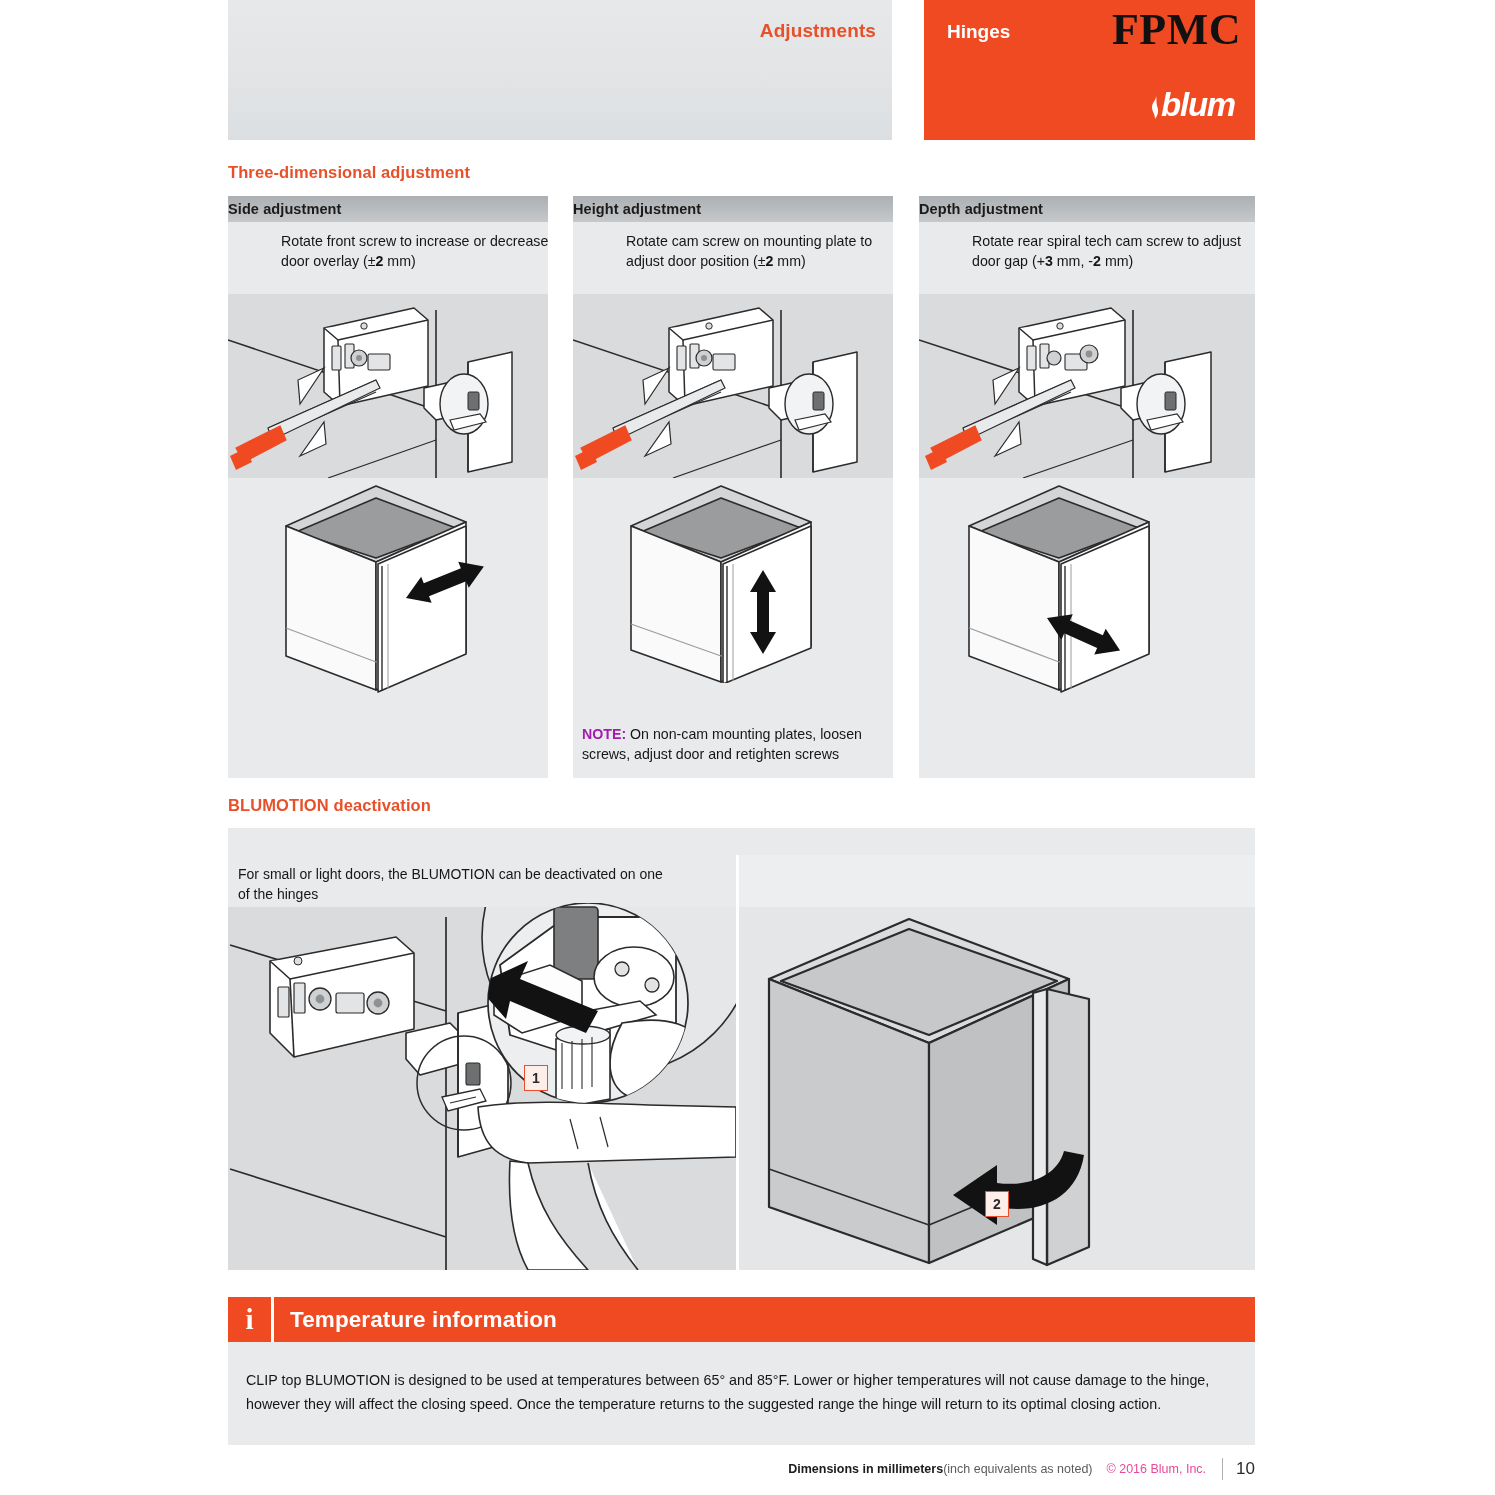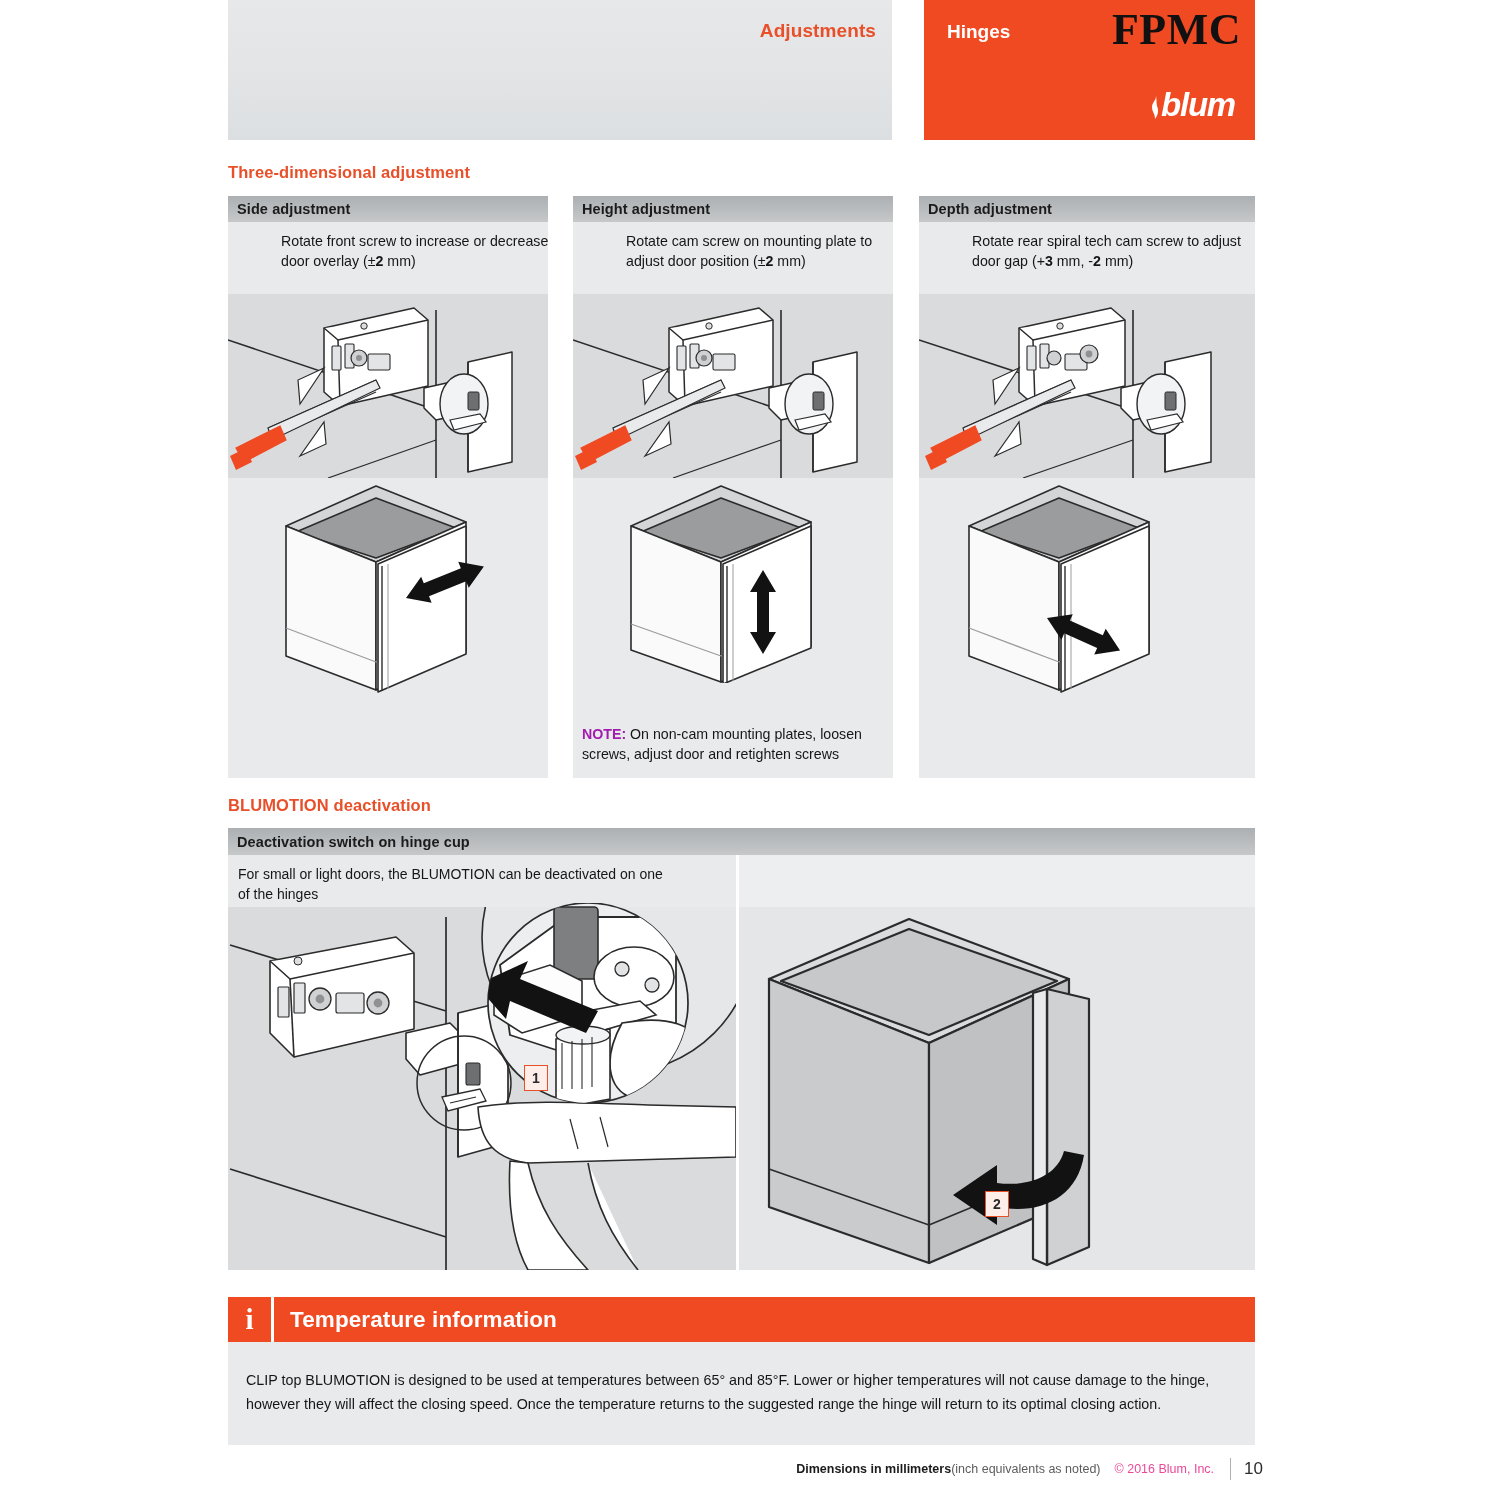--- a/index.html
+++ b/index.html
@@ -102,21 +102,21 @@
 
   .panel-head {
     position: absolute;
     left: 0; top: 0;
     width: 100%; height: 26px;
     background: linear-gradient(180deg,#adb0b2 0%, #b9bcbe 50%, #c6c8ca 100%);
     display: flex; align-items: center;
   }
   .panel-head span {
     font-size: 14.5px; font-weight: bold; color: #1b1b1b;
-    margin-left: 9px; letter-spacing: .1px;
+    letter-spacing: .1px;
   }
   .panel-body {
     position: absolute;
     left: 0; top: 26px;
     width: 100%;
     padding: 9px 12px 0 9px;
     margin-left: 44px;
   }
   .panel-body p {
     font-size: 14.2px;
@@ -215,21 +215,21 @@
   }
   #temp-body p {
     font-size: 14.3px;
     line-height: 23.5px;
     color: #161616;
   }
 
   
   #footer {
     position: absolute;
-    left: 236px; top: 1458px;
+    left: 228px; top: 1458px;
     width: 1027px;
     display: flex; align-items: center; justify-content: flex-end;
     font-size: 12.5px; color: #3a3a3a;
   }
   #footer .bold { font-weight: bold; color: #1b1b1b; }
   #footer .soft { color: #5c5c5c; }
   #footer .copy { margin-left: 14px; color: #ec4899; }
   #footer .sep {
     display: inline-block;
     width: 1px; height: 22px;
@@ -511,23 +511,20 @@
         <g fill="#121212" transform="translate(128,140) rotate(24)">
           <polygon points="0,0 22,-14 22,-7 58,-7 58,-14 80,0 58,14 58,7 22,7 22,14"></polygon>
         </g>
       </svg>
     </div>
   </div>
 
   <div class="section-title" id="title-blum">BLUMOTION deactivation</div>
 
   <div id="panel-blum">
-    <div class="panel-head">
-      <span>Deactivation switch on hinge cup</span>
-    </div>
 
     <div class="blum-cols">
 
       <div class="blum-col" id="blum-col-left">
         <div class="txt">
           <span>For small or light doors, the BLUMOTION can be deactivated on one</span><br>
           <span>of the hinges</span>
         </div>
 
         <div class="illus" style="left:0;top:52px;width:508px;height:363px;">

